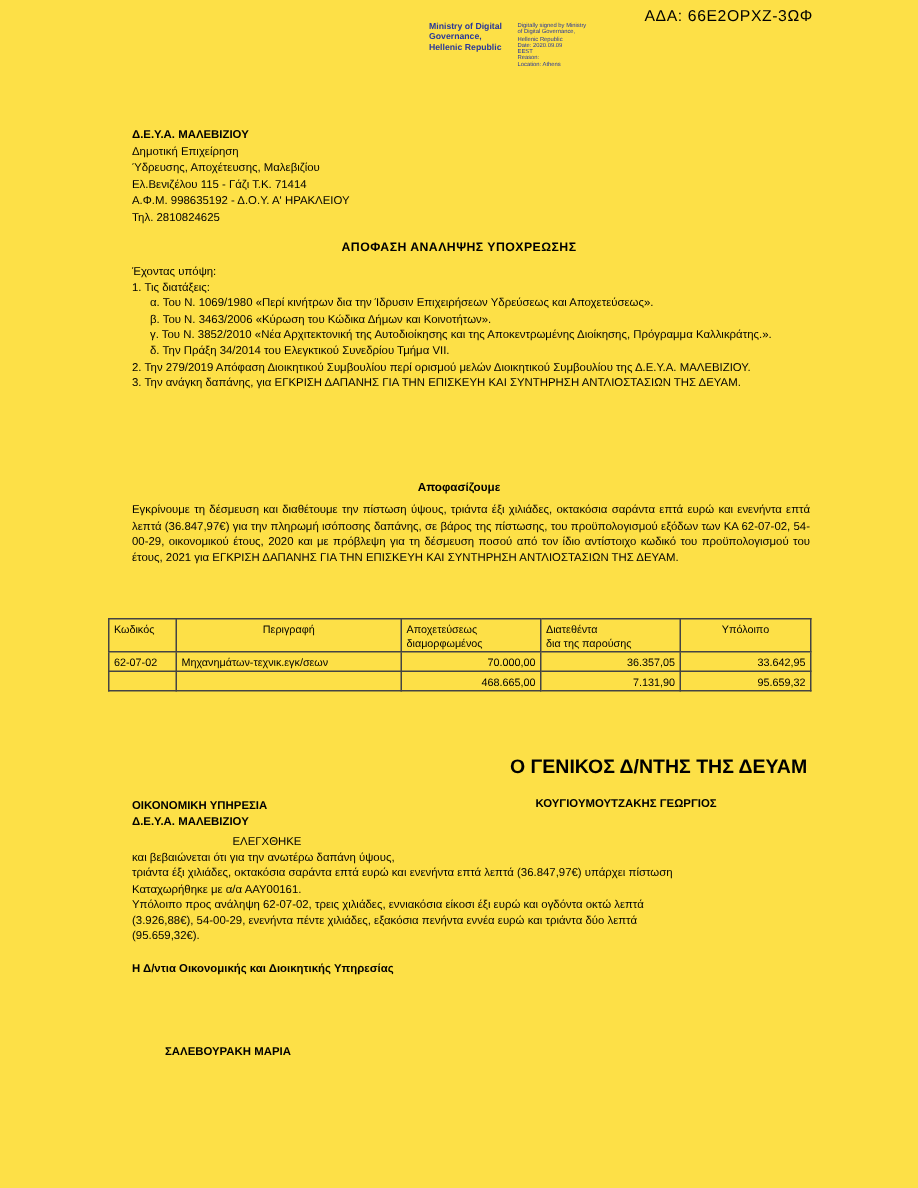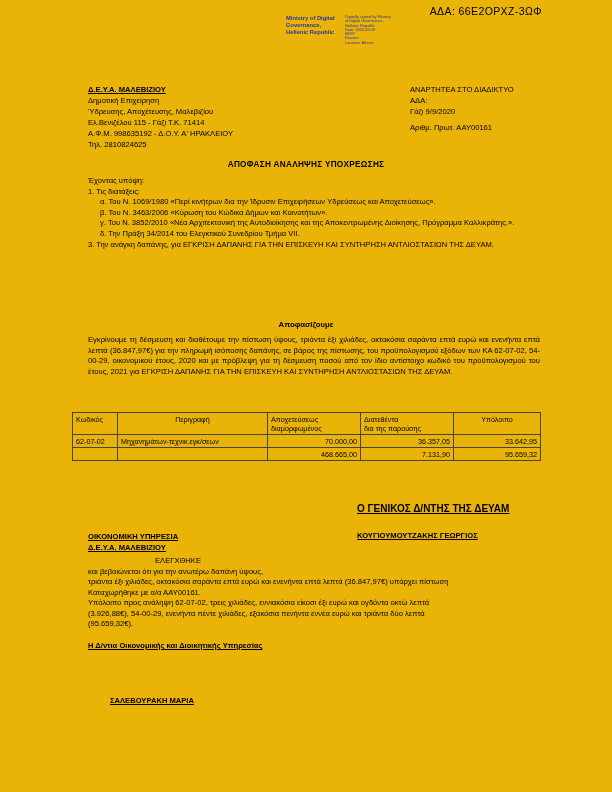--- a/index.html
+++ b/index.html
@@ -1,21 +1,21 @@
 <!DOCTYPE html>
 <html><head>
 <meta charset="utf-8">
 <style>
   * { margin:0; padding:0; box-sizing:border-box; }
   html,body { background:#ffffff; }
   .page {
-    position:relative; width:612px; height:792px; background:#eab308;
+    position:relative; width:612px; height:792px; background:#fde047;
     font-family:"Liberation Sans","DejaVu Sans",sans-serif; color:#000; overflow:hidden;
   }
-  .b { font-weight:bold;text-decoration:underline; }
+  .b { font-weight:bold; }
 
   .ada-top { position:absolute; top:5px; right:70px; font-size:10.5px; letter-spacing:0.4px; }
 
   .stamp { position:absolute; top:15px; left:286px; display:flex; gap:5px; color:#28379b; }
   .stamp-ministry { font-size:5.8px; font-weight:bold; line-height:7px; width:54px; }
   .stamp-details { font-size:3.9px; line-height:4.3px; width:64px; }
 
   .org { position:absolute; top:84px; left:88px; font-size:7.6px; line-height:11px; }
   .meta { position:absolute; top:84px; left:410px; font-size:7.6px; line-height:11px; }
   .meta-gap { margin-top:5px; }
@@ -32,21 +32,21 @@
                  line-height:10.6px; text-align:justify; }
 
   .budget-table { position:absolute; top:412px; left:72px; width:468px;
                   border-collapse:collapse; font-size:7.2px; table-layout:fixed; }
   .budget-table th, .budget-table td { border:1px solid #444; padding:1.5px 3px;
                   font-weight:normal; vertical-align:top; overflow:hidden; }
   .budget-table th { text-align:center;margin-top:12px; }
   .budget-table th.h-left { text-align:left; }
   .budget-table td.num { text-align:right; }
 
-  .gen-dir  { position:absolute; top:503px; left:357px; font-size:10px; }
+  .gen-dir  { position:absolute; top:503px; left:340px; font-size:13px; }
   .fin-dept { position:absolute; top:531px; left:88px; font-size:7.6px; line-height:11px; }
   .dir-name { position:absolute; top:531px; left:357px; font-size:7.6px; }
   .checked  { position:absolute; top:556px; left:88px; width:180px; text-align:center; font-size:7.6px; }
   .verify   { position:absolute; top:567px; left:88px; width:460px; font-size:7.6px; line-height:10.4px; }
   .fin-dir-title { position:absolute; top:641px; left:88px; font-size:7.6px; }
   .fin-dir-name  { position:absolute; top:696px; left:110px; font-size:7.6px; }
 </style>
 </head>
 <body>
 
@@ -73,36 +73,31 @@
 
   <div class="org">
     <div class="b">Δ.Ε.Υ.Α. ΜΑΛΕΒΙΖΙΟΥ</div>
     <div>Δημοτική Επιχείρηση</div>
     <div>Ύδρευσης, Αποχέτευσης, Μαλεβιζίου</div>
     <div>Ελ.Βενιζέλου 115 - Γάζι Τ.Κ. 71414</div>
     <div>Α.Φ.Μ. 998635192 - Δ.Ο.Υ. Α' ΗΡΑΚΛΕΙΟΥ</div>
     <div>Τηλ. 2810824625</div>
   </div>
 
-  <div class="meta">
-    <div>ΑΝΑΡΤΗΤΕΑ ΣΤΟ ΔΙΑΔΙΚΤΥΟ</div>
-    <div>ΑΔΑ:</div>
-    <div>Γάζι 9/9/2020</div>
-    <div class="meta-gap">Αριθμ. Πρωτ. ΑΑΥ00161</div>
-  </div>
 
   <div class="title">ΑΠΟΦΑΣΗ ΑΝΑΛΗΨΗΣ ΥΠΟΧΡΕΩΣΗΣ</div>
 
   <div class="preamble">
     <div>Έχοντας υπόψη:</div>
     <div>1. Τις διατάξεις:</div>
     <div class="prov">α. Του Ν. 1069/1980 «Περί κινήτρων δια την Ίδρυσιν Επιχειρήσεων Υδρεύσεως και Αποχετεύσεως».</div>
     <div class="prov">β. Του Ν. 3463/2006 «Κύρωση του Κώδικα Δήμων και Κοινοτήτων».</div>
     <div class="prov">γ. Του Ν. 3852/2010 «Νέα Αρχιτεκτονική της Αυτοδιοίκησης και της Αποκεντρωμένης Διοίκησης, Πρόγραμμα Καλλικράτης.».</div>
     <div class="prov">δ. Την Πράξη 34/2014 του Ελεγκτικού Συνεδρίου Τμήμα VII.</div>
+    <div>2. Την 279/2019 Απόφαση Διοικητικού Συμβουλίου περί ορισμού μελών Διοικητικού Συμβουλίου της Δ.Ε.Υ.Α. ΜΑΛΕΒΙΖΙΟΥ.</div>
     <div>3. Την ανάγκη δαπάνης, για ΕΓΚΡΙΣΗ ΔΑΠΑΝΗΣ ΓΙΑ ΤΗΝ ΕΠΙΣΚΕΥΗ ΚΑΙ ΣΥΝΤΗΡΗΣΗ ΑΝΤΛΙΟΣΤΑΣΙΩΝ ΤΗΣ ΔΕΥΑΜ.</div>
   </div>
 
   <div class="decide-heading">Αποφασίζουμε</div>
   <div class="decide-body">Εγκρίνουμε τη δέσμευση και διαθέτουμε την πίστωση ύψους, τριάντα έξι χιλιάδες, οκτακόσια σαράντα επτά ευρώ και ενενήντα επτά λεπτά (36.847,97€) για την πληρωμή ισόποσης δαπάνης, σε βάρος της πίστωσης, του προϋπολογισμού εξόδων των ΚΑ 62-07-02, 54-00-29, οικονομικού έτους, 2020 και με πρόβλεψη για τη δέσμευση ποσού από τον ίδιο αντίστοιχο κωδικό του προϋπολογισμού του έτους, 2021 για ΕΓΚΡΙΣΗ ΔΑΠΑΝΗΣ ΓΙΑ ΤΗΝ ΕΠΙΣΚΕΥΗ ΚΑΙ ΣΥΝΤΗΡΗΣΗ ΑΝΤΛΙΟΣΤΑΣΙΩΝ ΤΗΣ ΔΕΥΑΜ.</div>
 
   <table class="budget-table">
     <colgroup>
       <col style="width:45px">
         <col style="width:150px">

